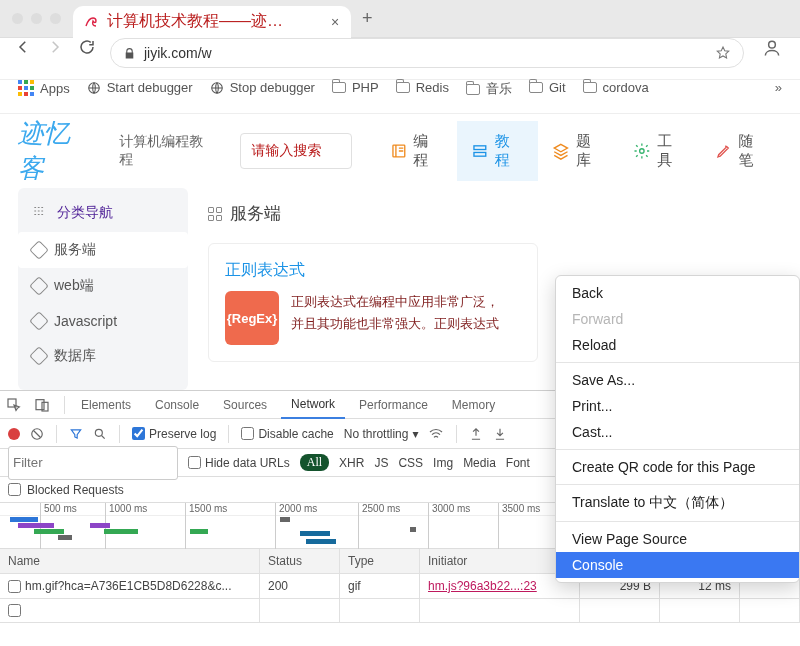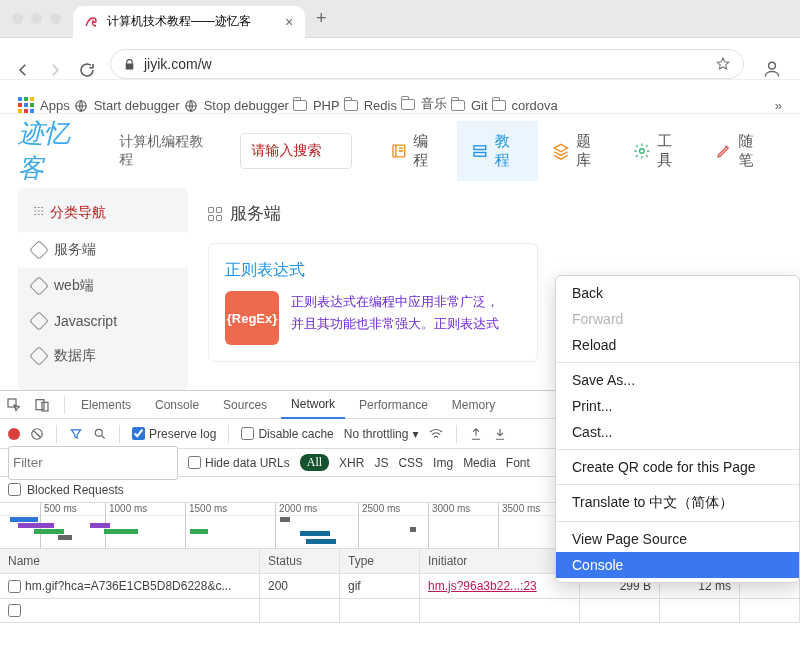--- a/index.html
+++ b/index.html
@@ -3,31 +3,31 @@
 <meta charset="utf-8">
 <style>
   * { box-sizing: border-box; margin: 0; padding: 0; font-family: -apple-system, "Helvetica Neue", Arial, "PingFang SC", "Microsoft YaHei", sans-serif; }
   body { width: 800px; height: 646px; overflow: hidden; background: #fff; color: #333; }
   
   .titlebar { height: 38px; display:flex; align-items:center; background:#e9e9e9; border-bottom:1px solid #dedede;}
   .traffic { display:flex; gap:8px; padding:0 12px;}
   .dot { width:11px;height:11px;border-radius:50%; background:#ddd;}
   .tab { background:#fff; border-radius:10px 10px 0 0; height:32px; margin-top:6px; display:flex; align-items:center; padding:0 12px 0 10px; gap:8px; }
   .tab .favicon { width:16px;height:16px;}
-  .tab .title { font-size:12px; color:#000000; max-width:190px; white-space:nowrap; overflow:hidden; text-overflow:ellipsis;}
+  .tab .title { font-size:16px; color:#b91c1c; max-width:190px; white-space:nowrap; overflow:hidden; text-overflow:ellipsis;}
   .tab .close { margin-left:26px; color:#666; font-size:14px;}
   .newtab { width:28px; text-align:center; font-size:18px; color:#666; margin-left:2px;}
-  .toolbar { height:42px; display:flex; align-items:flex-end; gap:14px; padding:0 14px; background:#fff; border-bottom:1px solid #eee;}
+  .toolbar { height:42px; display:flex; align-items:flex-start; gap:14px; padding:0 14px; background:#fff; border-bottom:1px solid #eee;}
   .nav-ico { color:#777; }
   .nav-ico.disabled { color:#c4c4c4;}
   .omnibox { flex:1; display:flex; align-items:center; border:1px solid #e0e0e0; border-radius:20px; height:30px; padding:0 12px; gap:8px; background:#fff;}
   .omnibox .lock { font-size:13px; color:#555;}
   .omnibox .url { font-size:14px; color:#333; flex:1;}
   .rounded-ico { width:28px; text-align:center; color:#666; }
-  .bookmarks { height:34px; display:flex; align-items:flex-end; gap:4px; padding:0 18px; font-size:13px; color:#555; border-bottom:1px solid #eee;}
+  .bookmarks { height:34px; display:flex; align-items:flex-start; gap:17px; padding:0 18px; font-size:13px; color:#555; border-bottom:1px solid #eee;}
   .apps-ico { display:inline-grid; grid-template-columns:repeat(3,4px); grid-auto-rows:4px; gap:2px; }
   .apps-ico span{background:#4285f4;width:4px;height:4px;}
   .apps-ico span:nth-child(2){background:#34a853;} .apps-ico span:nth-child(3){background:#fbbc05;}
   .apps-ico span:nth-child(4){background:#ea4335;} .apps-ico span:nth-child(5){background:#4285f4;}
   .apps-ico span:nth-child(6){background:#34a853;} .apps-ico span:nth-child(7){background:#fbbc05;}
   .apps-ico span:nth-child(8){background:#ea4335;} .apps-ico span:nth-child(9){background:#4285f4;}
   .bm-item { display:flex; align-items:center; gap:6px; color:#555;}
   .folder-ico { width:14px;height:11px; border:1px solid #888; border-radius:2px; position:relative;}
   .folder-ico::before{content:"";position:absolute;left:-1px;top:-4px;width:6px;height:3px;border:1px solid #888;border-bottom:none;border-radius:2px 2px 0 0;}
   .chev { margin-left:auto; color:#666;}
@@ -38,33 +38,33 @@
   .searchbox { border:1px solid #e0e0e0; border-radius:4px; height:36px; width:112px; display:flex; align-items:center; padding:0 10px; color:#b91c1c; font-size:14px; gap:4px;}
   .navtabs { display:flex;}
   .navtab { display:flex; align-items:center; gap:6px; padding:0 14px; height:60px; font-size:15px; color:#555;}
   .navtab svg{width:18px;height:18px;}
   .navtab.active { background:#eaf5fd; color:#1c93e6;}
   .navtab.orange svg{stroke:#ef8b1f;}
   .navtab.green svg{stroke:#36b46e;}
   .navtab.red svg{stroke:#e0544f;}
   .content { display:flex; padding:0 18px; gap:20px; height:202px;}
   .sidebar { width:170px; background:#f4f5f7; border-radius:6px; padding:6px 0;}
-  .side-head { display:flex; align-items:flex-start; gap:4px; padding:10px 14px; color:#b91c1c; font-size:14px;}
+  .side-head { display:flex; align-items:flex-start; gap:11px; padding:10px 14px; color:#4c1d95; font-size:14px;}
   .side-item { display:flex; align-items:center; gap:8px; padding:9px 14px; color:#555; font-size:14px;}
   .side-item.active { background:#fff; border-radius:4px;}
   .tag-ico{width:14px;height:14px;border:1.5px solid #888;border-radius:3px;transform:rotate(45deg);}
   .main { flex:1;}
   .section-title { font-size:17px; color:#444; margin:14px 0 18px 0; display:flex;align-items:center;gap:8px;}
   .grid-ico{display:inline-grid;grid-template-columns:6px 6px;gap:2px;}
   .grid-ico span{width:6px;height:6px;border:1px solid #888;border-radius:1px;}
   .card { border:1px solid #eee; border-radius:6px; padding:16px; width:330px; background:#fff;}
   .card-title{ color:#1c93e6; font-size:16px; margin-bottom:10px;}
   .card-body { display:flex; gap:12px;}
   .regex-badge { width:54px;height:54px;background:#ef6a4d;border-radius:6px;color:#fff;display:flex;align-items:center;justify-content:center;font-size:13px;font-weight:600;}
-  .card-desc { font-size:13px; color:#6d28d9; line-height:1.7;}
+  .card-desc { font-size:13px; color:#7f1d1d; line-height:1.7;}
   
   .devtools { border-top:1px solid #cfcfcf; font-size:12px; color:#444; background:#fff;}
   .dt-tabs { display:flex; align-items:center; height:28px; border-bottom:1px solid #ddd; gap:4px; padding:0 6px;}
   .dt-ico { width:24px; text-align:center; color:#666;}
   .dt-tab { padding:0 10px; height:28px; display:flex; align-items:center; color:#666;}
   .dt-tab.active{ color:#333; border-bottom:2px solid #3b7fe0; font-weight:500;}
   .dt-toolbar{ display:flex; align-items:center; height:30px; border-bottom:1px solid #ddd; gap:10px; padding:0 8px;}
   .record-dot{width:12px;height:12px;border-radius:50%;background:#d93f3f;}
   .chk{display:inline-flex;align-items:center;gap:4px;}
   .chk input{accent-color:#2d76d8;}

